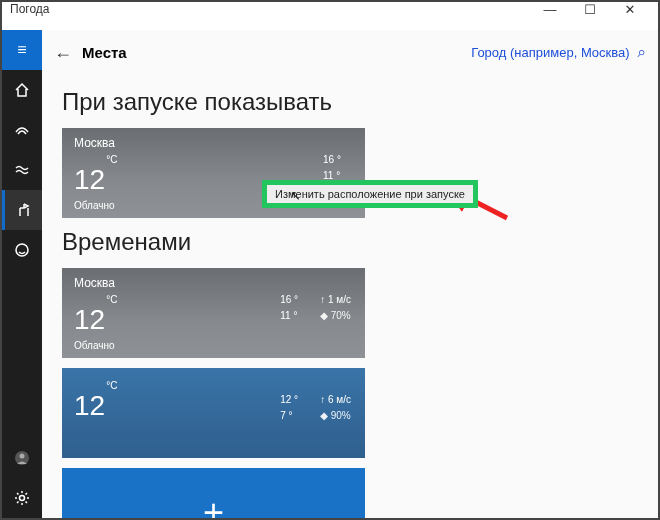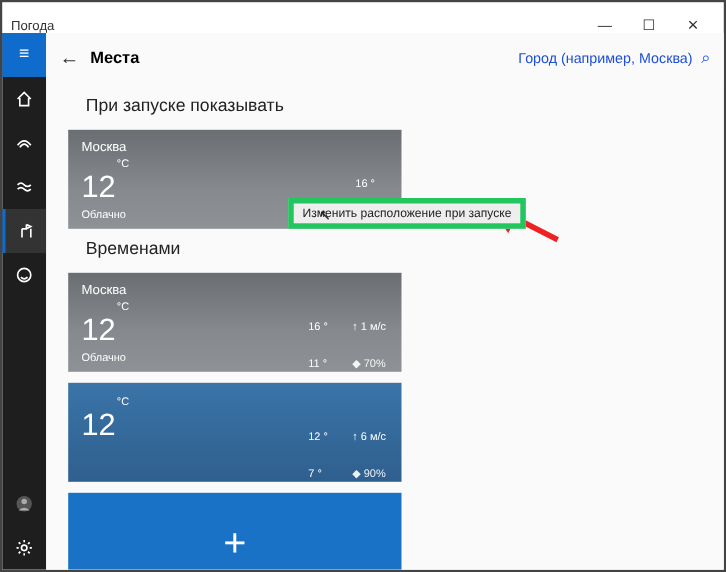--- a/index.html
+++ b/index.html
@@ -1,18 +1,18 @@
 <!DOCTYPE html>
 <html><head>
 <meta charset="utf-8">
 <style>
   * { box-sizing: border-box; margin: 0; padding: 0; font-family: "Segoe UI", Arial, sans-serif; }
   body { width: 660px; height: 520px; background: #fff; border: 2px solid #444; position: relative; overflow: hidden; }
 
-  .titlebar { height: 28px; display: flex; align-items: flex-end; padding: 0 8px; font-size: 12px; color: #333; }
+  .titlebar { height: 28px; display: flex; align-items: flex-start; padding: 0 8px; font-size: 12px; color: #333; }
   .titlebar .title { flex: 1; }
   .win-controls { display: flex; }
   .win-controls span { width: 40px; text-align: center; font-size: 13px; cursor: default; }
 
   .app { display: flex; height: calc(100% - 28px); }
 
   .sidebar { width: 40px; background: #1e1e1e; display: flex; flex-direction: column; }
   .side-btn { height: 40px; display: flex; align-items: center; justify-content: center; color: #fff; font-size: 16px; }
   .side-btn.blue { background: #0f6bcc; }
   .side-btn.active { background: #333; border-left: 3px solid #0f6bcc; }
@@ -23,35 +23,35 @@
 
   .header { height: 44px; display: flex; align-items: center; padding: 0 12px; background: #fafafa; }
   .back { width: 28px; font-size: 18px; color: #333; }
   .page-title { font-size: 15px; font-weight: 600; }
   .header-spacer { flex: 1; }
   .search { display: flex; align-items: center; color: #1d4ed8; font-size: 13px; gap: 8px; }
   .search-text { white-space: nowrap; }
   .search-icon { font-size: 15px; }
 
   .content { padding: 4px 20px; }
-  .section-title { font-size: 16px; font-weight: 400; color: #222; margin: 10px 16px 12px; }
+  .section-title { font-size: 24px; font-weight: 400; color: #222; margin: 10px 0 12px; }
 
   .tiles { display: flex; flex-wrap: wrap; gap: 10px; }
   .tile { width: 303px; height: 90px; color: #fff; padding: 8px 12px; position: relative; }
   .tile.gray { background: linear-gradient(180deg, #6a6e72 0%, #868a8e 60%, #8e9296 100%); }
   .tile.blue-sky { background: linear-gradient(180deg, #3a74a8 0%, #2f5f8e 100%); }
   .tile.add { background: #1a72c6; display: flex; align-items: center; justify-content: center; }
   .tile.add .plus { font-size: 36px; font-weight: 200; }
 
   .tile .city { font-size: 12px; font-weight: 400; }
   .tile .big-temp { font-size: 28px; font-weight: 300; display: inline-block; margin-top: 14px; }
   .deg-unit { font-size: 10px; vertical-align: top; position: relative; top: 4px; left: 1px; }
   .cond { font-size: 10px; margin-top: 4px; }
   .stats { position: absolute; right: 14px; top: 24px; font-size: 10px; line-height: 16px; text-align: left; }
-  .stats .row { display: flex; gap: 12px; margin-top: 18px; }
+  .stats .row { display: flex; gap: 12px; }
   .stats .hi, .stats .lo { width: 28px; }
   .drop { opacity: 0.9; }
 
   .tooltip { position: absolute; background: #eee; border: 5px solid #22c55e; color: #222; font-size: 11px; padding: 3px 8px; left: 220px; top: 150px; z-index: 30; }
 
   .cursor { position: absolute; left: 248px; top: 158px; z-index: 31; font-size: 13px; color: #222; }
 
   .arrow { position: absolute; left: 410px; top: 160px; z-index: 25; }
   .arrow svg { width: 60px; height: 34px; }
 

